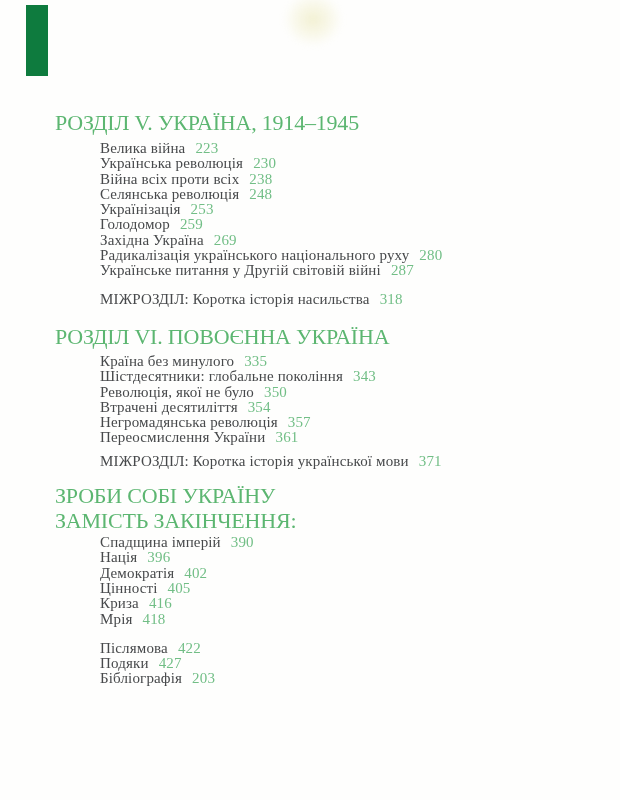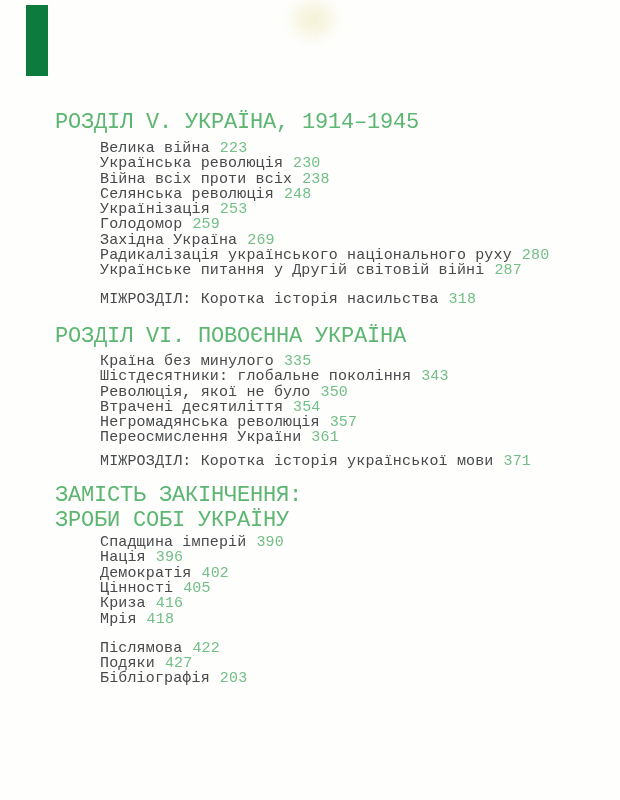--- a/index.html
+++ b/index.html
@@ -3,21 +3,21 @@
 <meta charset="utf-8">
 <style>
   * { margin: 0; padding: 0; box-sizing: border-box; }
   html, body { background: #ffffff; }
   .page {
     position: relative;
     width: 620px;
     height: 800px;
     background: #fefefd;
     overflow: hidden;
-    font-family: Liberation Mono, monospace;
+    font-family: Liberation Serif, serif;
   }
   .chapter-tab {
     position: absolute;
     left: 26px;
     top: 5px;
     width: 22px;
     height: 71px;
     background: #0e7b3e;
   }
   .scan-smudge {
@@ -101,22 +101,22 @@
       <div class="entry"><span>Шістдесятники: глобальне покоління</span><span class="entry-page">343</span></div>
       <div class="entry"><span>Революція, якої не було</span><span class="entry-page">350</span></div>
       <div class="entry"><span>Втрачені десятиліття</span><span class="entry-page">354</span></div>
       <div class="entry"><span>Негромадянська революція</span><span class="entry-page">357</span></div>
       <div class="entry"><span>Переосмислення України</span><span class="entry-page">361</span></div>
     </div>
 
     <div class="interlude-row mt-interlude-2"><span>МІЖРОЗДІЛ: Коротка історія української мови</span><span class="entry-page">371</span></div>
 
     <div class="section-heading mt-h3">
+      <span class="hline">ЗРОБИ СОБІ УКРАЇНУ</span>
       <span class="hline">ЗАМІСТЬ ЗАКІНЧЕННЯ:</span>
-      <span class="hline">ЗРОБИ СОБІ УКРАЇНУ</span>
     </div>
 
     <div class="entries mt-entries-3">
       <div class="entry"><span>Спадщина імперій</span><span class="entry-page">390</span></div>
       <div class="entry"><span>Нація</span><span class="entry-page">396</span></div>
       <div class="entry"><span>Демократія</span><span class="entry-page">402</span></div>
       <div class="entry"><span>Цінності</span><span class="entry-page">405</span></div>
       <div class="entry"><span>Криза</span><span class="entry-page">416</span></div>
       <div class="entry"><span>Мрія</span><span class="entry-page">418</span></div>
     </div>

